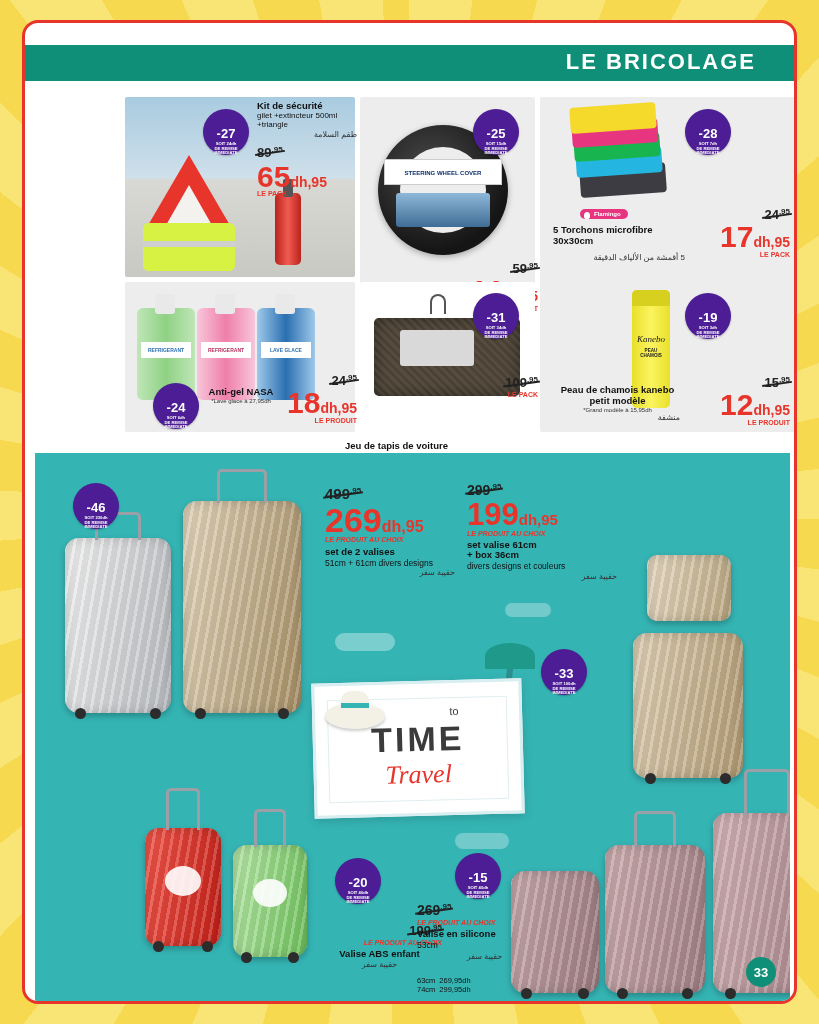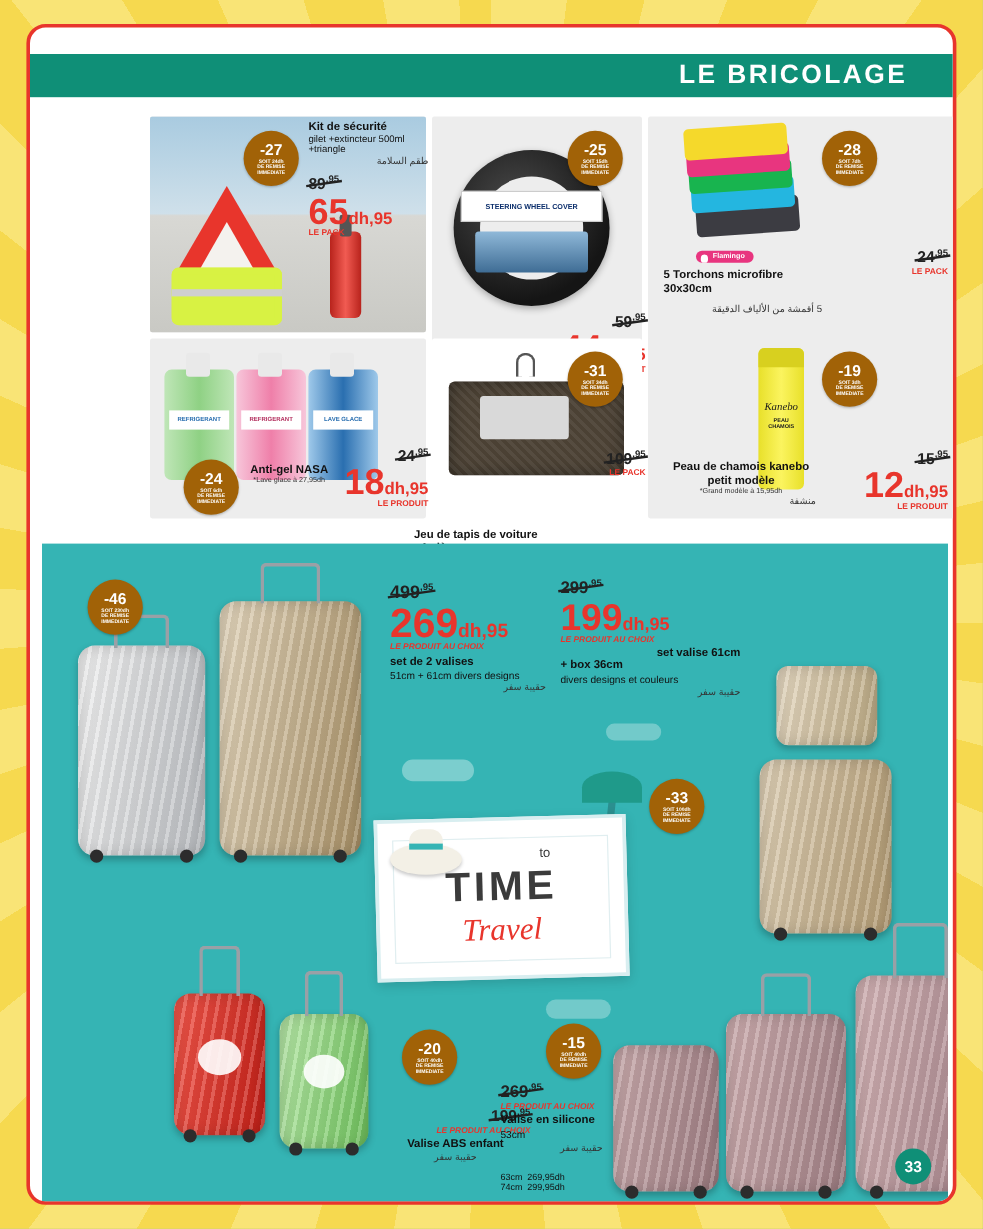--- a/index.html
+++ b/index.html
@@ -61,26 +61,26 @@
     border-radius: 2px;
     overflow: hidden;
   }
   .cell.white { background: #ffffff; }
 
   
   .disc {
     position: absolute;
     width: 46px; height: 46px;
     border-radius: 50%;
-    background: #a16207;
+    background: #4c1d95;
     color: #fff;
     text-align: center;
     z-index: 6;
     display: flex; flex-direction: column;
-    align-items: center; justify-content: center;
+    align-items: center; justify-content: flex-end;
     line-height: 1;
     box-shadow: 0 1px 2px rgba(0,0,0,.25);
   }
   .disc .pct { font-size: 13px; font-weight: bold; }
   .disc .sub { font-size: 4.2px; font-weight: bold; margin-top: 2px; }
   .disc .sub2 { font-size: 4.2px; font-weight: bold; }
 
   .oldprice {
     font-size: 13px; font-weight: bold; color: #222;
     position: relative; display: inline-block;
@@ -262,20 +262,23 @@
       </div>
       <div class="flamingo-badge" style="left:545px;top:122px;">Flamingo</div>
       <div style="position:absolute;left:518px;top:138px;width:115px;">
         <div class="pname">5 Torchons microfibre 30x30cm</div>
       </div>
       <div style="position:absolute;left:510px;top:166px;width:140px;text-align:right;">
         <div class="arab">5 أقمشة من الألياف الدقيقة</div>
       </div>
       <div style="position:absolute;left:630px;top:118px;width:125px;text-align:right;">
         <div class="oldprice"><span>24</span><span class="sm">,95</span></div>
+        <div class="newprice">
+          <span class="big">17</span><span class="dh">dh</span><span class="cent">,95</span>
+        </div>
         <div class="plabel">LE PACK</div>
       </div>
 
       <div class="cell" style="left:90px; top:195px; width:230px; height:150px;">
         <div style="position:absolute;left:12px;top:26px;width:58px;height:92px;background:linear-gradient(90deg,#bfe6b7,#8fd184,#bfe6b7);border-radius:6px;"></div>
         <div style="position:absolute;left:72px;top:26px;width:58px;height:92px;background:linear-gradient(90deg,#f7c6da,#ef7fa9,#f7c6da);border-radius:6px;"></div>
         <div style="position:absolute;left:132px;top:26px;width:58px;height:92px;background:linear-gradient(90deg,#9fc9ea,#2a6fb0,#9fc9ea);border-radius:6px;"></div>
         <div style="position:absolute;left:30px;top:12px;width:20px;height:20px;background:#e9e9e9;border-radius:3px;"></div>
         <div style="position:absolute;left:90px;top:12px;width:20px;height:20px;background:#e9e9e9;border-radius:3px;"></div>
         <div style="position:absolute;left:150px;top:12px;width:20px;height:20px;background:#e9e9e9;border-radius:3px;"></div>
@@ -401,21 +404,21 @@
         </div>
         <div class="case" style="left:612px; top:102px; width:84px; height:66px;">
           <div class="body" style="background:linear-gradient(100deg,#e6d9c2,#bba983);border-radius:10px;"></div>
         </div>
         <div style="position:absolute;left:432px;top:28px;width:150px;">
           <div class="oldprice" style="font-size:14px;"><span>299</span><span class="sm">,95</span></div>
           <div class="newprice" style="margin-top:2px;">
             <span class="big" style="font-size:31px;">199</span><span class="dh" style="font-size:15px;">dh</span><span class="cent" style="font-size:15px;">,95</span>
           </div>
           <div class="plabel" style="font-style:italic;">LE PRODUIT AU CHOIX</div>
-          <div class="pname" style="margin-top:3px;text-align:right;">set valise 61cm</div>
+          <div class="pname" style="margin-top:3px;">set valise 61cm</div>
           <div class="pname">+ box 36cm</div>
           <div style="font-size:8.5px;color:#111;line-height:1.2;">divers designs et couleurs</div>
           <div class="arab">حقيبة سفر</div>
         </div>
         <div class="disc" style="left:506px; top:196px;">
           <span class="pct">-33</span>
           <span class="sub">SOIT 100dh</span>
           <span class="sub2">DE REMISE IMMEDIATE</span>
         </div>
 

